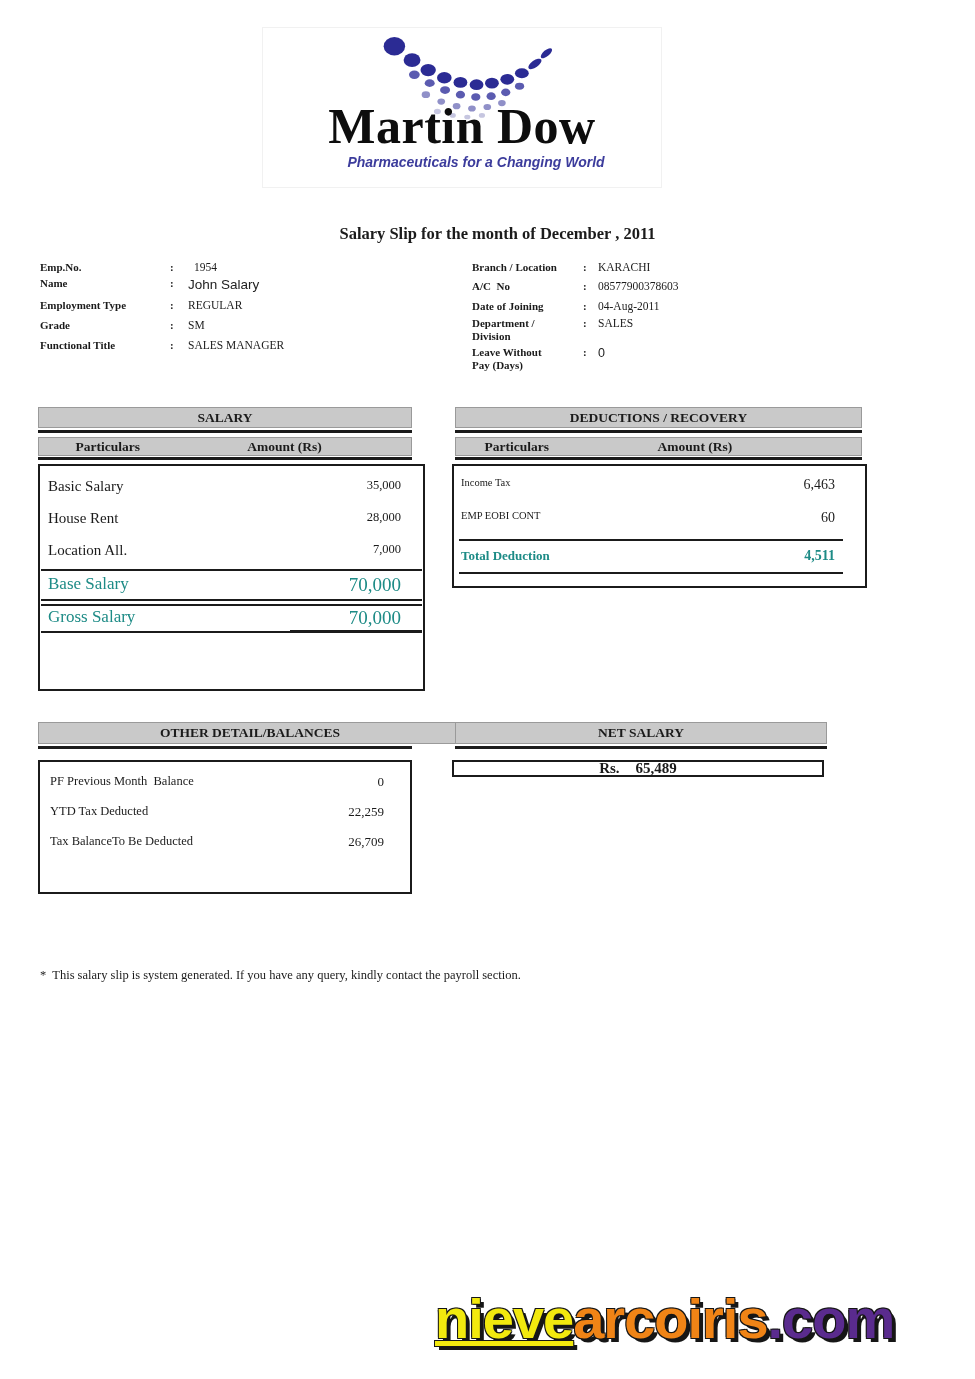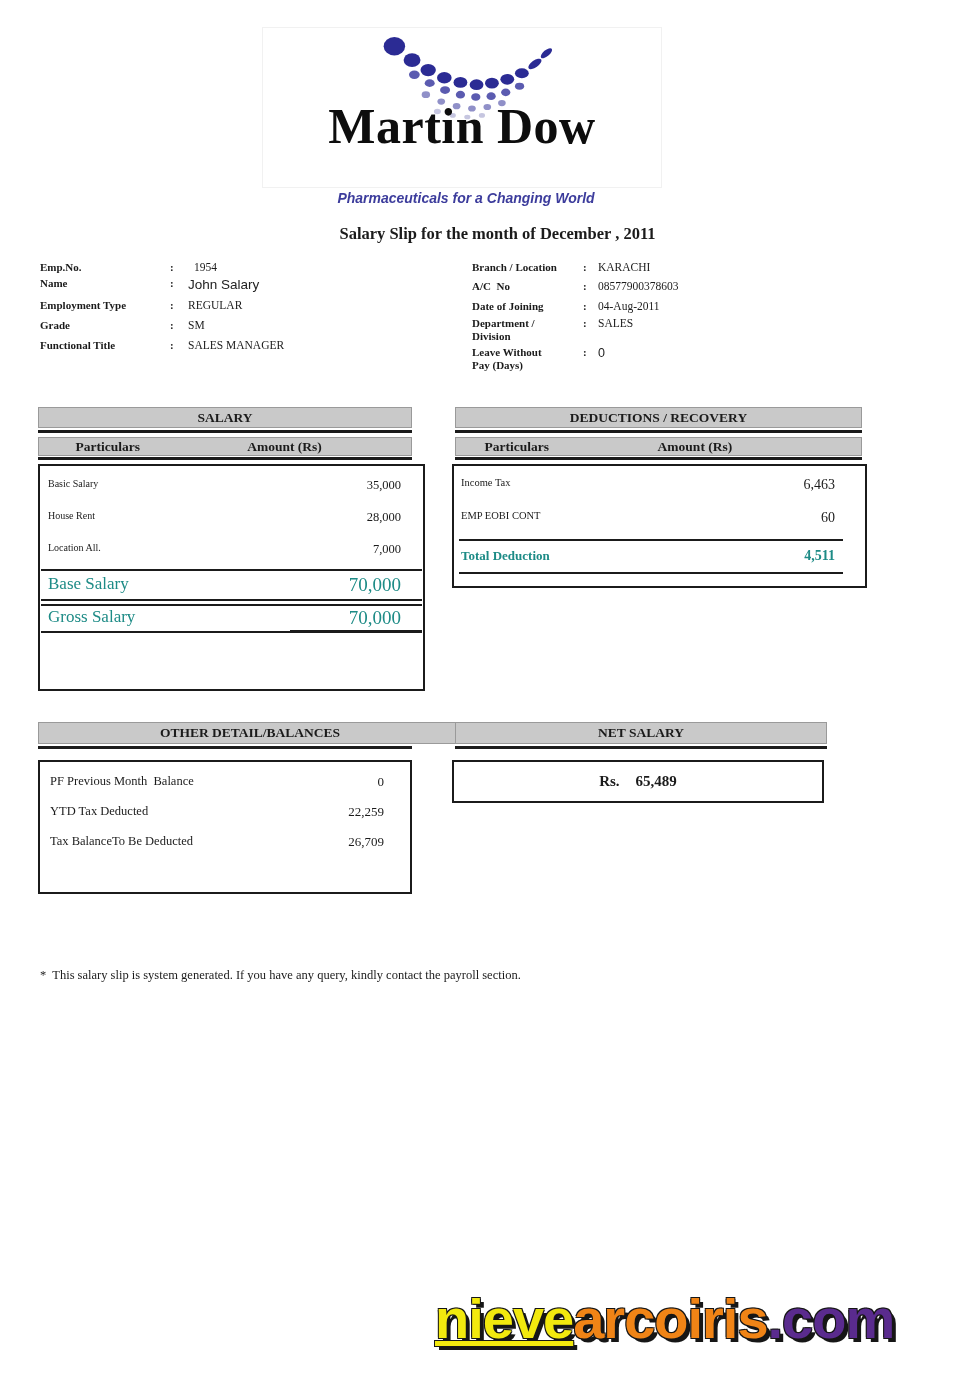--- a/index.html
+++ b/index.html
@@ -8,23 +8,23 @@
     font-family:"Liberation Serif", serif; color:#1b1b1b; overflow:hidden;
   }
 
   
   .logo-box { position:absolute; left:262px; top:27px; width:398px; height:159px;
               background:#fff; border:1px solid #f1f1f1; }
   .logo-swoosh { position:absolute; left:108px; top:6px; width:185px; height:86px; }
   .brand { position:absolute; left:0; top:72px; width:100%; text-align:center;
            font-size:50px; font-weight:bold; letter-spacing:0.5px; color:#0d0d0d;
            font-family:"Liberation Serif", serif; line-height:52px;}
-  .tagline { position:absolute; left:4px; top:126px; width:100%; text-align:center;
+  .tagline { position:absolute; left:14px; top:126px; width:100%; text-align:center;
              font-style:italic; font-weight:bold; font-size:14px; color:#3c3c9c;
-             font-family:"Liberation Sans", sans-serif;margin-top:36px; }
+             font-family:"Liberation Sans", sans-serif; }
 
   
   .doc-title { position:absolute; left:30px; top:224px; width:935px; text-align:center;
                font-weight:bold; font-size:16.5px; }
 
   
   .info-row { position:absolute; display:flex; align-items:flex-start; }
   .info-label { font-weight:bold; font-size:11px; white-space:pre-wrap; line-height:13px; }
   .info-colon { font-weight:bold; font-size:11px; }
   .info-value { font-size:11.5px; }
@@ -39,21 +39,21 @@
   .gray-bar { position:absolute; background:#c9c9c9; border:1px solid #9a9a9a;
               display:flex; align-items:center; justify-content:center;
               font-weight:bold; font-size:13.5px; box-sizing:border-box; }
   .black-line { position:absolute; background:#1b1b1b; }
   .sub-bar { justify-content:flex-start; }
   .sub-col { position:absolute; transform:translateX(-50%); font-weight:bold; font-size:13.5px; }
 
   
   .tbox { position:absolute; border:2px solid #1b1b1b; background:#fff; box-sizing:border-box; }
   .trow { position:absolute; left:0; right:0; height:16px; }
-  .t-lab { position:absolute; left:8px; font-size:10px; white-space:pre-wrap; }
+  .t-lab { position:absolute; left:8px; font-size:15px; white-space:pre-wrap; }
   .t-amt { position:absolute; right:22px; font-size:12.5px; }
   .hline { position:absolute; background:#1b1b1b; }
   .teal { color:#1d8b86; }
   .total-lab { position:absolute; left:8px; font-size:17px; }
   .total-amt { position:absolute; right:22px; font-size:19px; }
 
   .d-lab { position:absolute; left:7px; font-size:10.5px; }
   .d-amt { position:absolute; right:30px; font-size:14px; }
   .d-total-lab { position:absolute; left:7px; font-size:13px; font-weight:bold; }
   .d-total-amt { position:absolute; right:30px; font-size:14px; font-weight:bold; }
@@ -264,21 +264,21 @@
     <div class="trow" style="top:72px;">
       <span class="o-lab">Tax BalanceTo Be Deducted</span>
       <span class="o-amt">26,709</span>
     </div>
   </div>
 
   <div class="gray-bar" style="left:455px; top:722px; width:372px; height:22px;">
     <span>NET SALARY</span>
   </div>
   <div class="black-line" style="left:455px; top:746px; width:372px; height:3px;"></div>
-  <div class="net-box" style="left:452px; top:760px; width:372px; height:43px;">
+  <div class="net-box" style="left:452px; top:760px; width:372px; height:17px;">
     <span>Rs.</span>
     <span class="net-amount">65,489</span>
   </div>
 
   <div class="footnote">*  This salary slip is system generated. If you have any query, kindly contact the payroll section.</div>
 
   <div class="watermark">
     <span class="wm-yellow">nieve</span><span class="wm-orange">arcoiris</span><span class="wm-purple">.com</span>
   </div>
 

